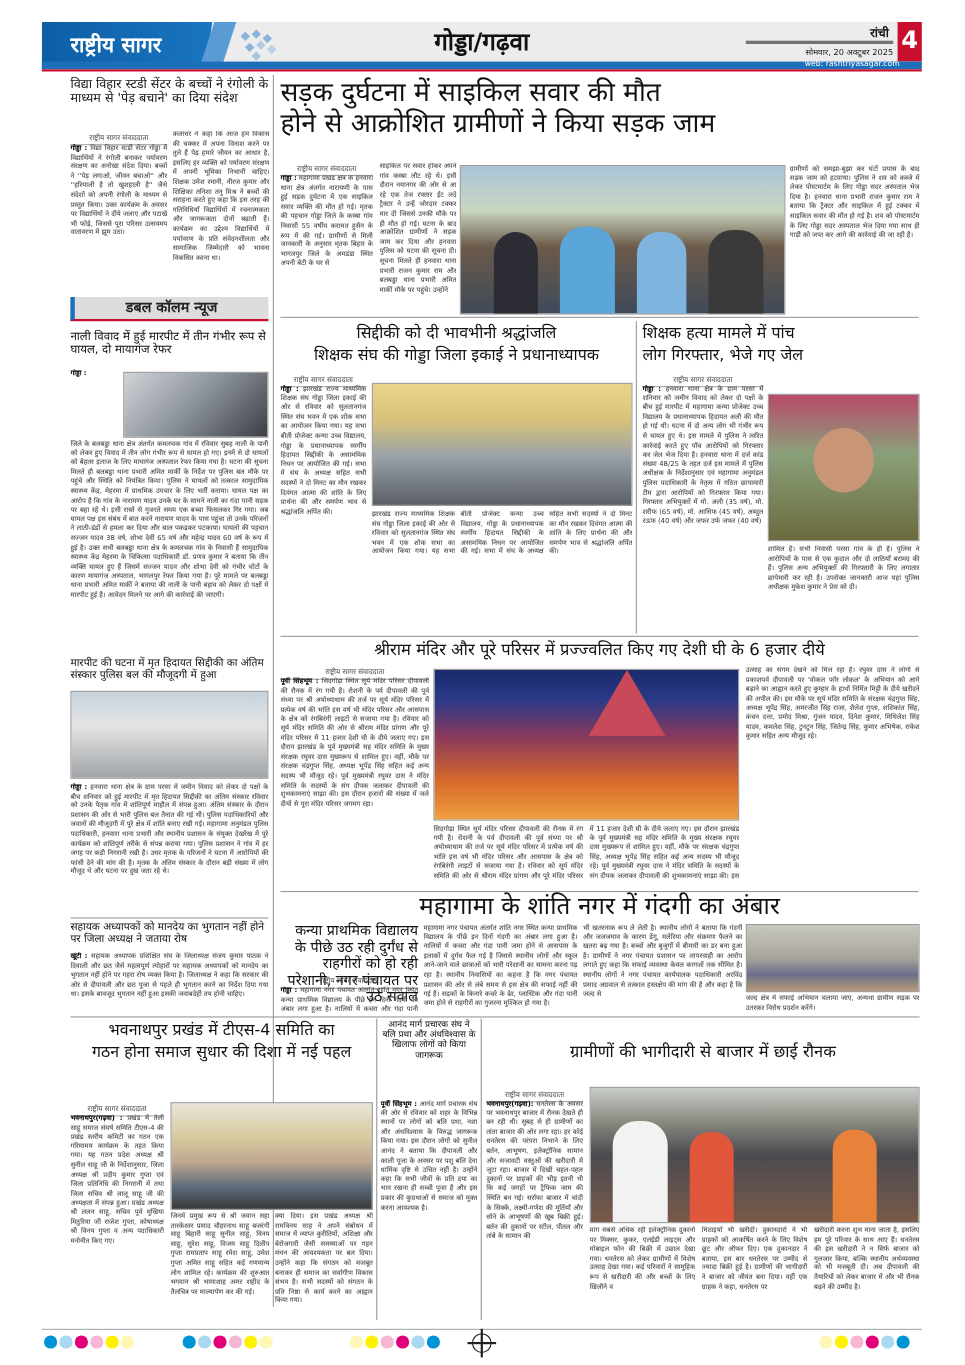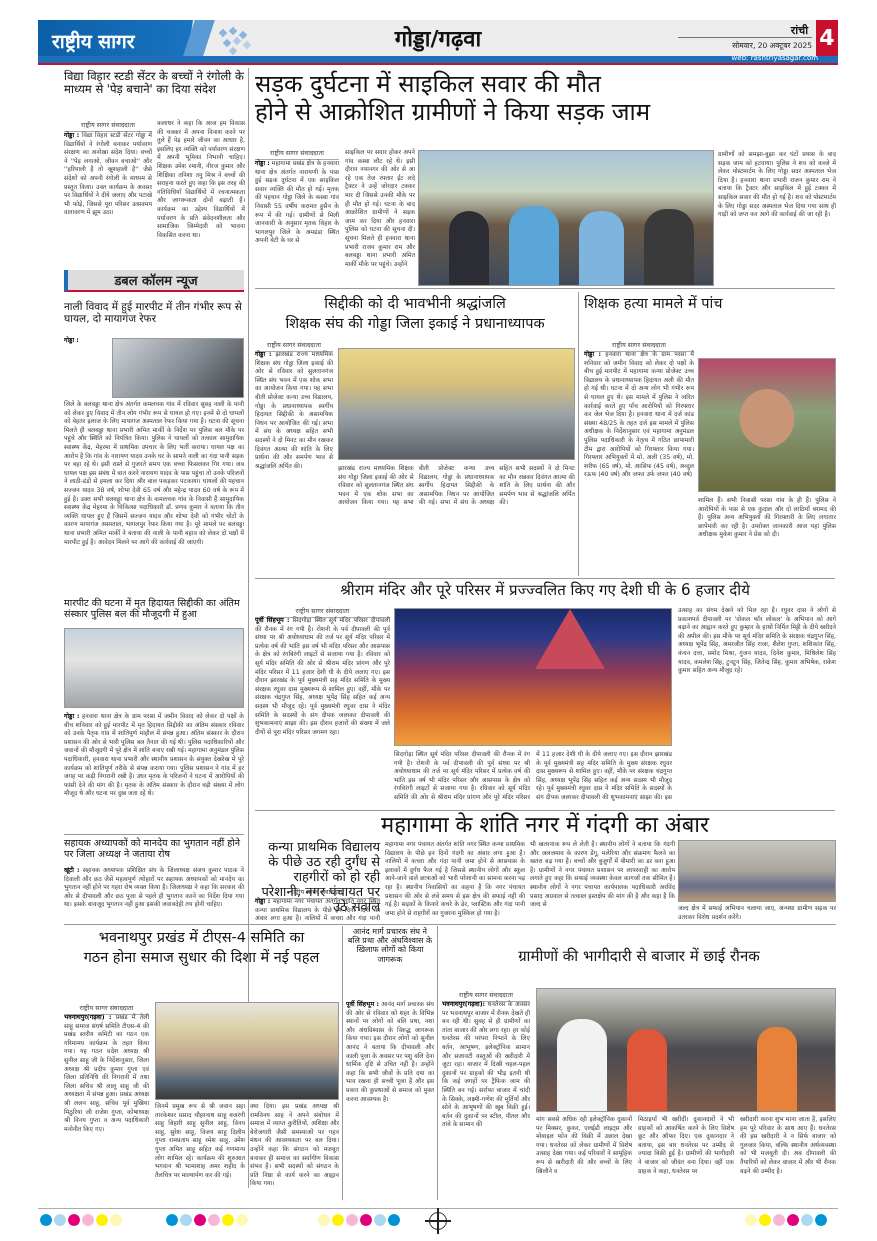--- a/index.html
+++ b/index.html
@@ -1,26 +1,26 @@
 <!DOCTYPE html>
 <html><head>
 <meta charset="utf-8">
 <style>
   * { box-sizing: border-box; margin: 0; padding: 0; }
   body { width: 877px; height: 1241px; background: #fff; font-family: "DejaVu Sans", sans-serif; color: #222; position: relative; overflow: hidden; }
   .abs { position: absolute; }
   
   .mast { left: 38px; top: 20px; width: 800px; height: 42px; background: #ececec; }
-  .mast-brand { left: 0; top: 0; width: 155px; height: 42px; background: linear-gradient(90deg,#0c5ea6,#1a74c0); clip-path: polygon(0 0,100% 0,96% 100%,0 100%); color: #fff; font-family: "DejaVu Serif", serif; font-weight: bold; font-size: 19px; line-height: 42px; padding-left: 14px; }
+  .mast-brand { left: 0; top: 0; width: 155px; height: 42px; background: linear-gradient(90deg,#0c5ea6,#1a74c0); clip-path: polygon(0 0,100% 0,96% 100%,0 100%); color: #fff; font-family: "DejaVu Serif", serif; font-weight: bold; font-size: 19px; line-height: 42px; padding-left: 26px; }
   .mast-blue { left: 150px; top: 0; width: 20px; height: 42px; background: #5b9bd5; transform: skewX(-18deg); }
   .mast-dots { left: 180px; top: 6px; width: 40px; height: 28px; }
   .mast-dots span { position: absolute; width: 6px; height: 6px; background: #8ab3dd; transform: rotate(45deg); }
   .mast-section { left: 250px; top: 0; width: 300px; height: 36px; text-align: center; font-weight: bold; font-size: 22px; line-height: 38px; color: #111; }
   .mast-city { left: 650px; top: 2px; width: 120px; text-align: right; font-size: 11px; font-weight: bold; color: #111; }
-  .mast-date { left: 640px; top: 17px; width: 134px; text-align: right; font-size: 7.5px; color: #222; border-top: 1px solid #737373; padding-top: 2px; }
+  .mast-date { left: 640px; top: 17px; width: 134px; text-align: right; font-size: 7.5px; color: #222; border-top: 3px solid #737373; padding-top: 2px; }
   .mast-page { left: 778px; top: 0; width: 22px; height: 36px; background: #c8102e; color: #fff; font-size: 22px; font-weight: bold; text-align: center; line-height: 36px; }
   .mast-bar { left: 0; top: 36px; width: 800px; height: 7px; background: #1c6fb8; }
   .mast-web-txt { left: 630px; top: 34px; width: 150px; text-align: right; color: #fff; font-size: 7px; line-height: 9px; }
   .mast-red { left: 0; top: 43px; width: 800px; height: 2px; background: #c8102e; }
   
   .hd { font-weight: normal; color: #111; line-height: 1.15; }
   .by { font-size: 6.5px; color: #444; text-align: center; border-bottom: 1px solid #aaa; padding-bottom: 2px; }
   .body { font-size: 6.2px; line-height: 8.6px; color: #333; text-align: justify; overflow: hidden; }
   .body b { color: #000; }
   .photo { overflow: hidden; border: 1px solid #999; }
@@ -98,20 +98,21 @@
   <div>शिक्षक संघ की गोड्डा जिला इकाई ने प्रधानाध्यापक</div>
 </div>
 <div class="abs by" style="left:255px;top:340px;width:78px;">राष्ट्रीय सागर संवाददाता</div>
 <div class="abs body" style="left:255px;top:350px;width:78px;height:225px;"><b>गोड्डा :</b> <span>झारखंड राज्य माध्यमिक शिक्षक संघ गोड्डा जिला इकाई की ओर से रविवार को सुलतानगंज स्थित संघ भवन में एक शोक सभा का आयोजन किया गया। यह सभा बीती प्रोजेक्ट कन्या उच्च विद्यालय, गोड्डा के प्रधानाध्यापक स्वर्गीय हिदायत सिद्दीकी के असामयिक निधन पर आयोजित की गई। सभा में संघ के अध्यक्ष सहित सभी सदस्यों ने दो मिनट का मौन रखकर दिवंगत आत्मा की शांति के लिए प्रार्थना की और समर्पण भाव से श्रद्धांजलि अर्पित की।</span></div>
 <div class="abs photo" style="left:338px;top:348px;width:237px;height:112px;background:linear-gradient(180deg,#e9d58a 0%,#d8c27a 30%,#9aa2a8 60%,#5a5e66 100%);"></div>
 <div class="abs body" style="left:338px;top:464px;width:237px;height:110px;column-count:3;column-gap:5px;">झारखंड राज्य माध्यमिक शिक्षक संघ गोड्डा जिला इकाई की ओर से रविवार को सुलतानगंज स्थित संघ भवन में एक शोक सभा का आयोजन किया गया। यह सभा बीती प्रोजेक्ट कन्या उच्च विद्यालय, गोड्डा के प्रधानाध्यापक स्वर्गीय हिदायत सिद्दीकी के असामयिक निधन पर आयोजित की गई। सभा में संघ के अध्यक्ष सहित सभी सदस्यों ने दो मिनट का मौन रखकर दिवंगत आत्मा की शांति के लिए प्रार्थना की और समर्पण भाव से श्रद्धांजलि अर्पित की।</div>
 <div class="abs rule-v" style="left:578px;top:292px;height:284px;"></div>
 
 <div class="abs hd" style="left:584px;top:293px;width:252px;font-size:14.5px;line-height:20px;">
   <div>शिक्षक हत्या मामले में पांच</div>
+  <div>लोग गिरफ्तार, भेजे गए जेल</div>
 </div>
 <div class="abs by" style="left:584px;top:340px;width:110px;">राष्ट्रीय सागर संवाददाता</div>
 <div class="abs body" style="left:584px;top:350px;width:110px;height:226px;"><b>गोड्डा :</b> <span>हनवारा थाना क्षेत्र के ग्राम परसा में शनिवार को जमीन विवाद को लेकर दो पक्षों के बीच हुई मारपीट में महागामा कन्या प्रोजेक्ट उच्च विद्यालय के प्रधानाध्यापक हिदायत अली की मौत हो गई थी। घटना में दो अन्य लोग भी गंभीर रूप से घायल हुए थे। इस मामले में पुलिस ने त्वरित कार्रवाई करते हुए पाँच आरोपियों को गिरफ्तार कर जेल भेज दिया है। हनवारा थाना में दर्ज कांड संख्या 48/25 के तहत दर्ज इस मामले में पुलिस अधीक्षक के निर्देशानुसार एवं महागामा अनुमंडल पुलिस पदाधिकारी के नेतृत्व में गठित छापामारी टीम द्वारा आरोपियों को गिरफ्तार किया गया। गिरफ्तार अभियुक्तों में मो. अली (35 वर्ष), मो. शरीफ (65 वर्ष), मो. आसिफ (45 वर्ष), अब्दुल रऊफ (40 वर्ष) और जफर उर्फ जफर (40 वर्ष)</span></div>
 <div class="abs photo" style="left:698px;top:358px;width:138px;height:134px;background:radial-gradient(ellipse at 50% 45%,#c89676 0 28%,transparent 29%),linear-gradient(180deg,#b84a6a 0%,#8aa07a 40%,#6b6a3e 100%);"></div>
 <div class="abs body" style="left:698px;top:496px;width:138px;height:80px;">शामिल हैं। सभी निवासी परसा गांव के ही हैं। पुलिस ने आरोपियों के पास से एक कुदाल और दो लाठियाँ बरामद की हैं। पुलिस अन्य अभियुक्तों की गिरफ्तारी के लिए लगातार छापेमारी कर रही है। उपरोक्त जानकारी आज यहां पुलिस अधीक्षक मुकेश कुमार ने प्रेस को दी।</div>
 
 <div class="abs rule-h" style="left:255px;top:578px;width:580px;"></div>
 <div class="abs hd" style="left:255px;top:582px;width:580px;font-size:15px;text-align:center;">श्रीराम मंदिर और पूरे परिसर में प्रज्ज्वलित किए गए देशी घी के 6 हजार दीये</div>
 <div class="abs by" style="left:255px;top:606px;width:135px;">राष्ट्रीय सागर संवाददाता</div>
 <div class="abs body" style="left:255px;top:616px;width:135px;height:190px;"><b>पूर्वी सिंहभूम :</b> <span>सिदगोड़ा स्थित सूर्य मंदिर परिसर दीपावली की रौनक में रंग गयी है। रोशनी के पर्व दीपावली की पूर्व संध्या पर श्री अयोध्याधाम की तर्ज पर सूर्य मंदिर परिसर में प्रत्येक वर्ष की भांति इस वर्ष भी मंदिर परिसर और आसपास के क्षेत्र को रंगबिरंगी लाइटों से सजाया गया है। रविवार को सूर्य मंदिर समिति की ओर से श्रीराम मंदिर प्रांगण और पूरे मंदिर परिसर में 11 हजार देशी घी के दीये जलाए गए। इस दौरान झारखंड के पूर्व मुख्यमंत्री सह मंदिर समिति के मुख्य संरक्षक रघुवर दास मुख्यरूप से शामिल हुए। वहीं, मौके पर संरक्षक चंद्रगुप्त सिंह, अध्यक्ष भूपेंद्र सिंह सहित कई अन्य सदस्य भी मौजूद रहे। पूर्व मुख्यमंत्री रघुवर दास ने मंदिर समिति के सदस्यों के संग दीपक जलाकर दीपावली की शुभकामनाएं साझा की। इस दौरान हजारों की संख्या में जले दीयों से पूरा मंदिर परिसर जगमग रहा।</span></div>

